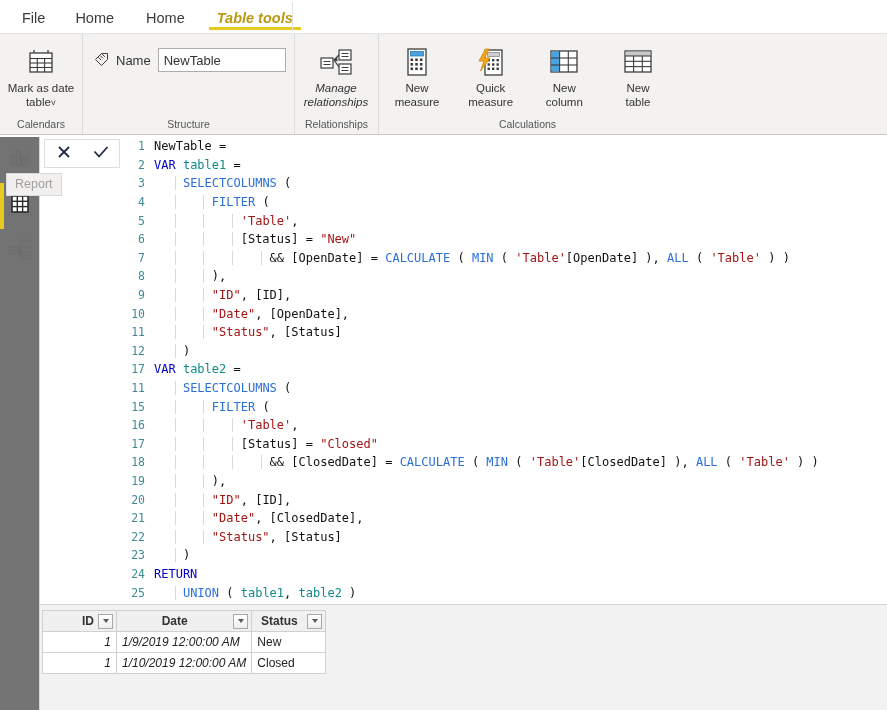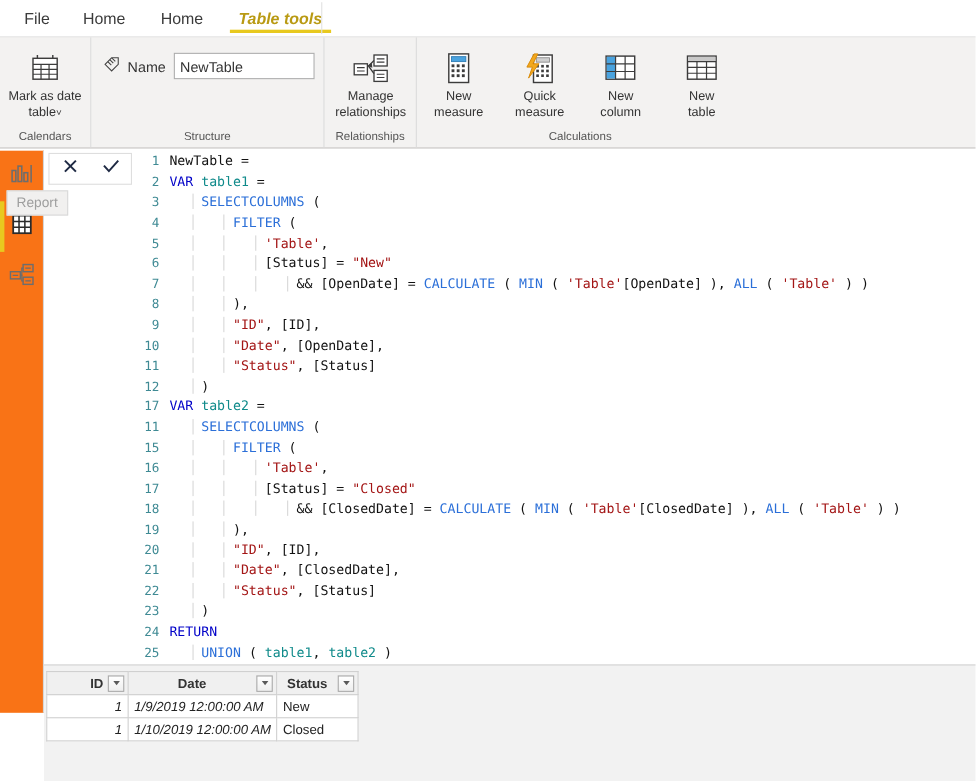--- a/index.html
+++ b/index.html
@@ -113,22 +113,22 @@
   .chev { font-size: 9px; }
 
   #grp-calendars { width: 82px; }
   #grp-rel { width: 84px; }
   #grp-calc { width: 298px; }
   #grp-calc .rgroup-body { justify-content: space-between; padding: 5px 3px 0 3px; }
   #grp-calc .bigbtn { width: 70px; }
 
   
   #viewbar {
-    position:absolute; left:0; top:137px; width:40px; height:511px;
-    background:#f97316;
+    position:absolute; left:0; top:137px; width:40px; height:573px;
+    background:#737373;
     border-right: 1px solid #d6d6d6;
   }
   .viewitem {
     position: relative;
     height: 46px;
     display:flex; align-items:center; justify-content:center;
     cursor: default;
   }
   .viewitem.sel::before {
     content:"";
@@ -295,21 +295,21 @@
           </svg>
         </span>
         <span id="name-label">Name</span>
         <input id="name-input" type="text" value="NewTable" style="">
       </div>
     </div>
     <div class="rgroup-label">Structure</div>
   </div>
 
   <div class="rgroup" id="grp-rel">
-    <div class="rgroup-body" style="justify-content:flex-end;">
+    <div class="rgroup-body" style="justify-content:flex-start;font-style:italic;">
       <div class="bigbtn" style="width:82px;">
         <span class="ico">
           <svg width="34" height="30" viewBox="0 0 34 30">
             <rect x="2" y="11" width="12" height="10" fill="#fff" stroke="#3c3c3c" stroke-width="1.2"></rect>
             <line x1="4.5" y1="14.5" x2="11.5" y2="14.5" stroke="#3c3c3c" stroke-width="1"></line>
             <line x1="4.5" y1="17.5" x2="11.5" y2="17.5" stroke="#3c3c3c" stroke-width="1"></line>
             <rect x="20" y="3" width="12" height="10" fill="#fff" stroke="#3c3c3c" stroke-width="1.2"></rect>
             <line x1="22.5" y1="6.5" x2="29.5" y2="6.5" stroke="#3c3c3c" stroke-width="1"></line>
             <line x1="22.5" y1="9.5" x2="29.5" y2="9.5" stroke="#3c3c3c" stroke-width="1"></line>
             <rect x="20" y="17" width="12" height="10" fill="#fff" stroke="#3c3c3c" stroke-width="1.2"></rect>

